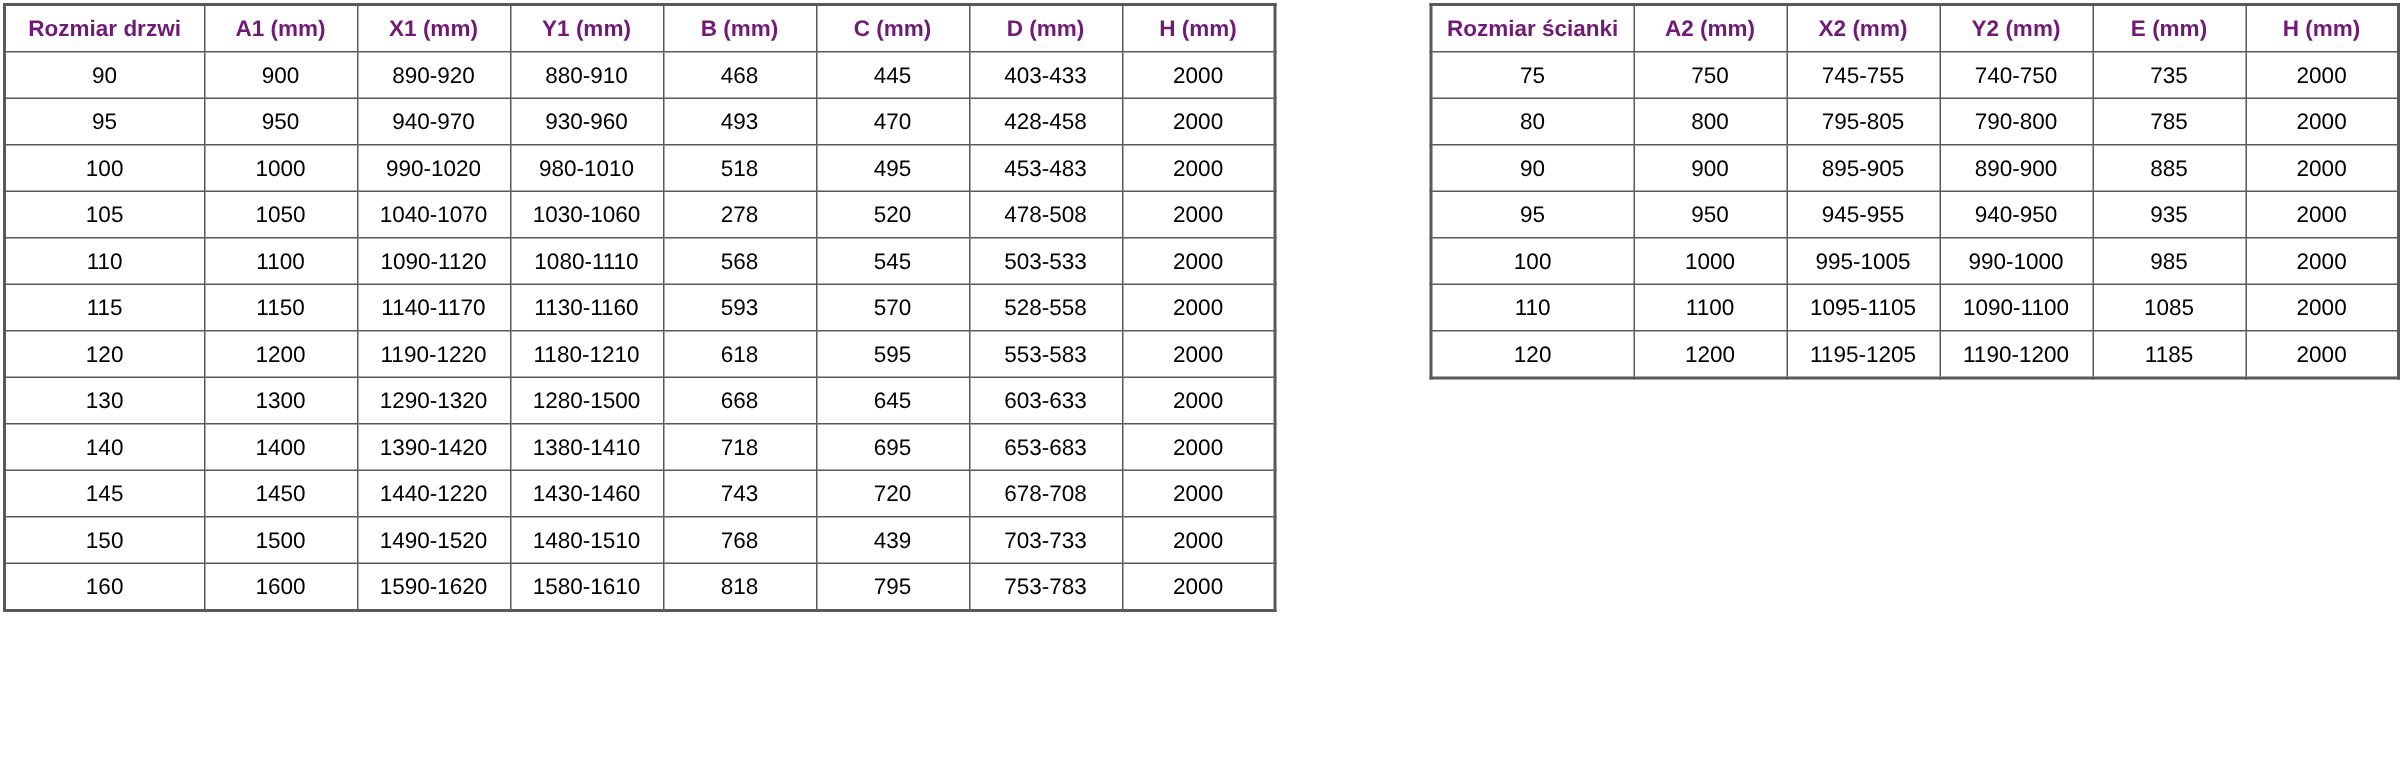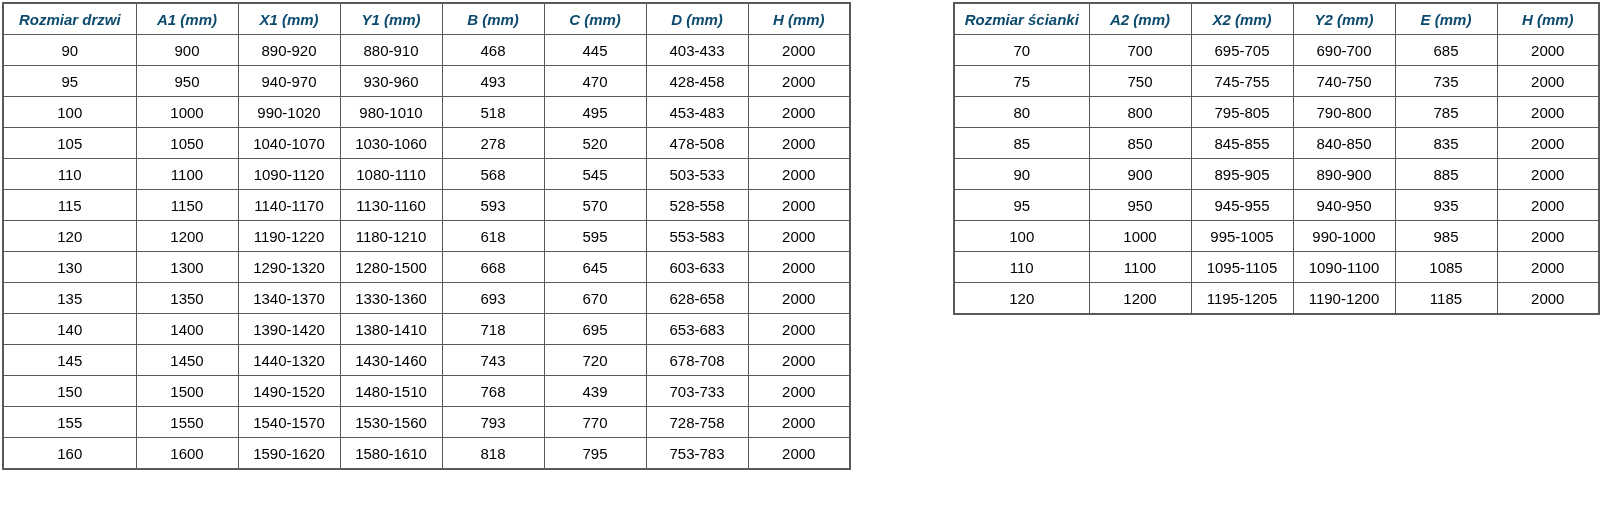--- a/index.html
+++ b/index.html
@@ -33,22 +33,21 @@
     vertical-align: middle;
     height: 30px;
     padding: 0 2px;
     font-size: 15px;
     line-height: 1;
     white-space: nowrap;
     overflow: hidden;
   }
   table.size-table th {
     font-weight: 700;
-    color: #0c4a6e;
-    font-style: italic;
+    color: #701a75;
   }
   table.size-table td {
     font-weight: 400;
     color: #000000;
   }
 </style>
 </head>
 <body>
 
 <table id="table-door" class="size-table">
@@ -149,70 +148,50 @@
         <td>130</td>
         <td>1300</td>
         <td>1290-1320</td>
         <td>1280-1500</td>
         <td>668</td>
         <td>645</td>
         <td>603-633</td>
         <td>2000</td>
       </tr>
       <tr>
-        <td>135</td>
-        <td>1350</td>
-        <td>1340-1370</td>
-        <td>1330-1360</td>
-        <td>693</td>
-        <td>670</td>
-        <td>628-658</td>
-        <td>2000</td>
-      </tr>
-      <tr>
         <td>140</td>
         <td>1400</td>
         <td>1390-1420</td>
         <td>1380-1410</td>
         <td>718</td>
         <td>695</td>
         <td>653-683</td>
         <td>2000</td>
       </tr>
       <tr>
         <td>145</td>
         <td>1450</td>
-        <td>1440-1320</td>
+        <td>1440-1220</td>
         <td>1430-1460</td>
         <td>743</td>
         <td>720</td>
         <td>678-708</td>
         <td>2000</td>
       </tr>
       <tr>
         <td>150</td>
         <td>1500</td>
         <td>1490-1520</td>
         <td>1480-1510</td>
         <td>768</td>
         <td>439</td>
         <td>703-733</td>
         <td>2000</td>
       </tr>
       <tr>
-        <td>155</td>
-        <td>1550</td>
-        <td>1540-1570</td>
-        <td>1530-1560</td>
-        <td>793</td>
-        <td>770</td>
-        <td>728-758</td>
-        <td>2000</td>
-      </tr>
-      <tr>
         <td>160</td>
         <td>1600</td>
         <td>1590-1620</td>
         <td>1580-1610</td>
         <td>818</td>
         <td>795</td>
         <td>753-783</td>
         <td>2000</td>
       </tr>
     </tbody>
@@ -232,52 +211,36 @@
         <th>Rozmiar ścianki</th>
         <th>A2 (mm)</th>
         <th>X2 (mm)</th>
         <th>Y2 (mm)</th>
         <th>E (mm)</th>
         <th>H (mm)</th>
       </tr>
     </thead>
   <tbody>
       <tr>
-        <td>70</td>
-        <td>700</td>
-        <td>695-705</td>
-        <td>690-700</td>
-        <td>685</td>
-        <td>2000</td>
-      </tr>
-      <tr>
         <td>75</td>
         <td>750</td>
         <td>745-755</td>
         <td>740-750</td>
         <td>735</td>
         <td>2000</td>
       </tr>
       <tr>
         <td>80</td>
         <td>800</td>
         <td>795-805</td>
         <td>790-800</td>
         <td>785</td>
         <td>2000</td>
       </tr>
       <tr>
-        <td>85</td>
-        <td>850</td>
-        <td>845-855</td>
-        <td>840-850</td>
-        <td>835</td>
-        <td>2000</td>
-      </tr>
-      <tr>
         <td>90</td>
         <td>900</td>
         <td>895-905</td>
         <td>890-900</td>
         <td>885</td>
         <td>2000</td>
       </tr>
       <tr>
         <td>95</td>
         <td>950</td>

